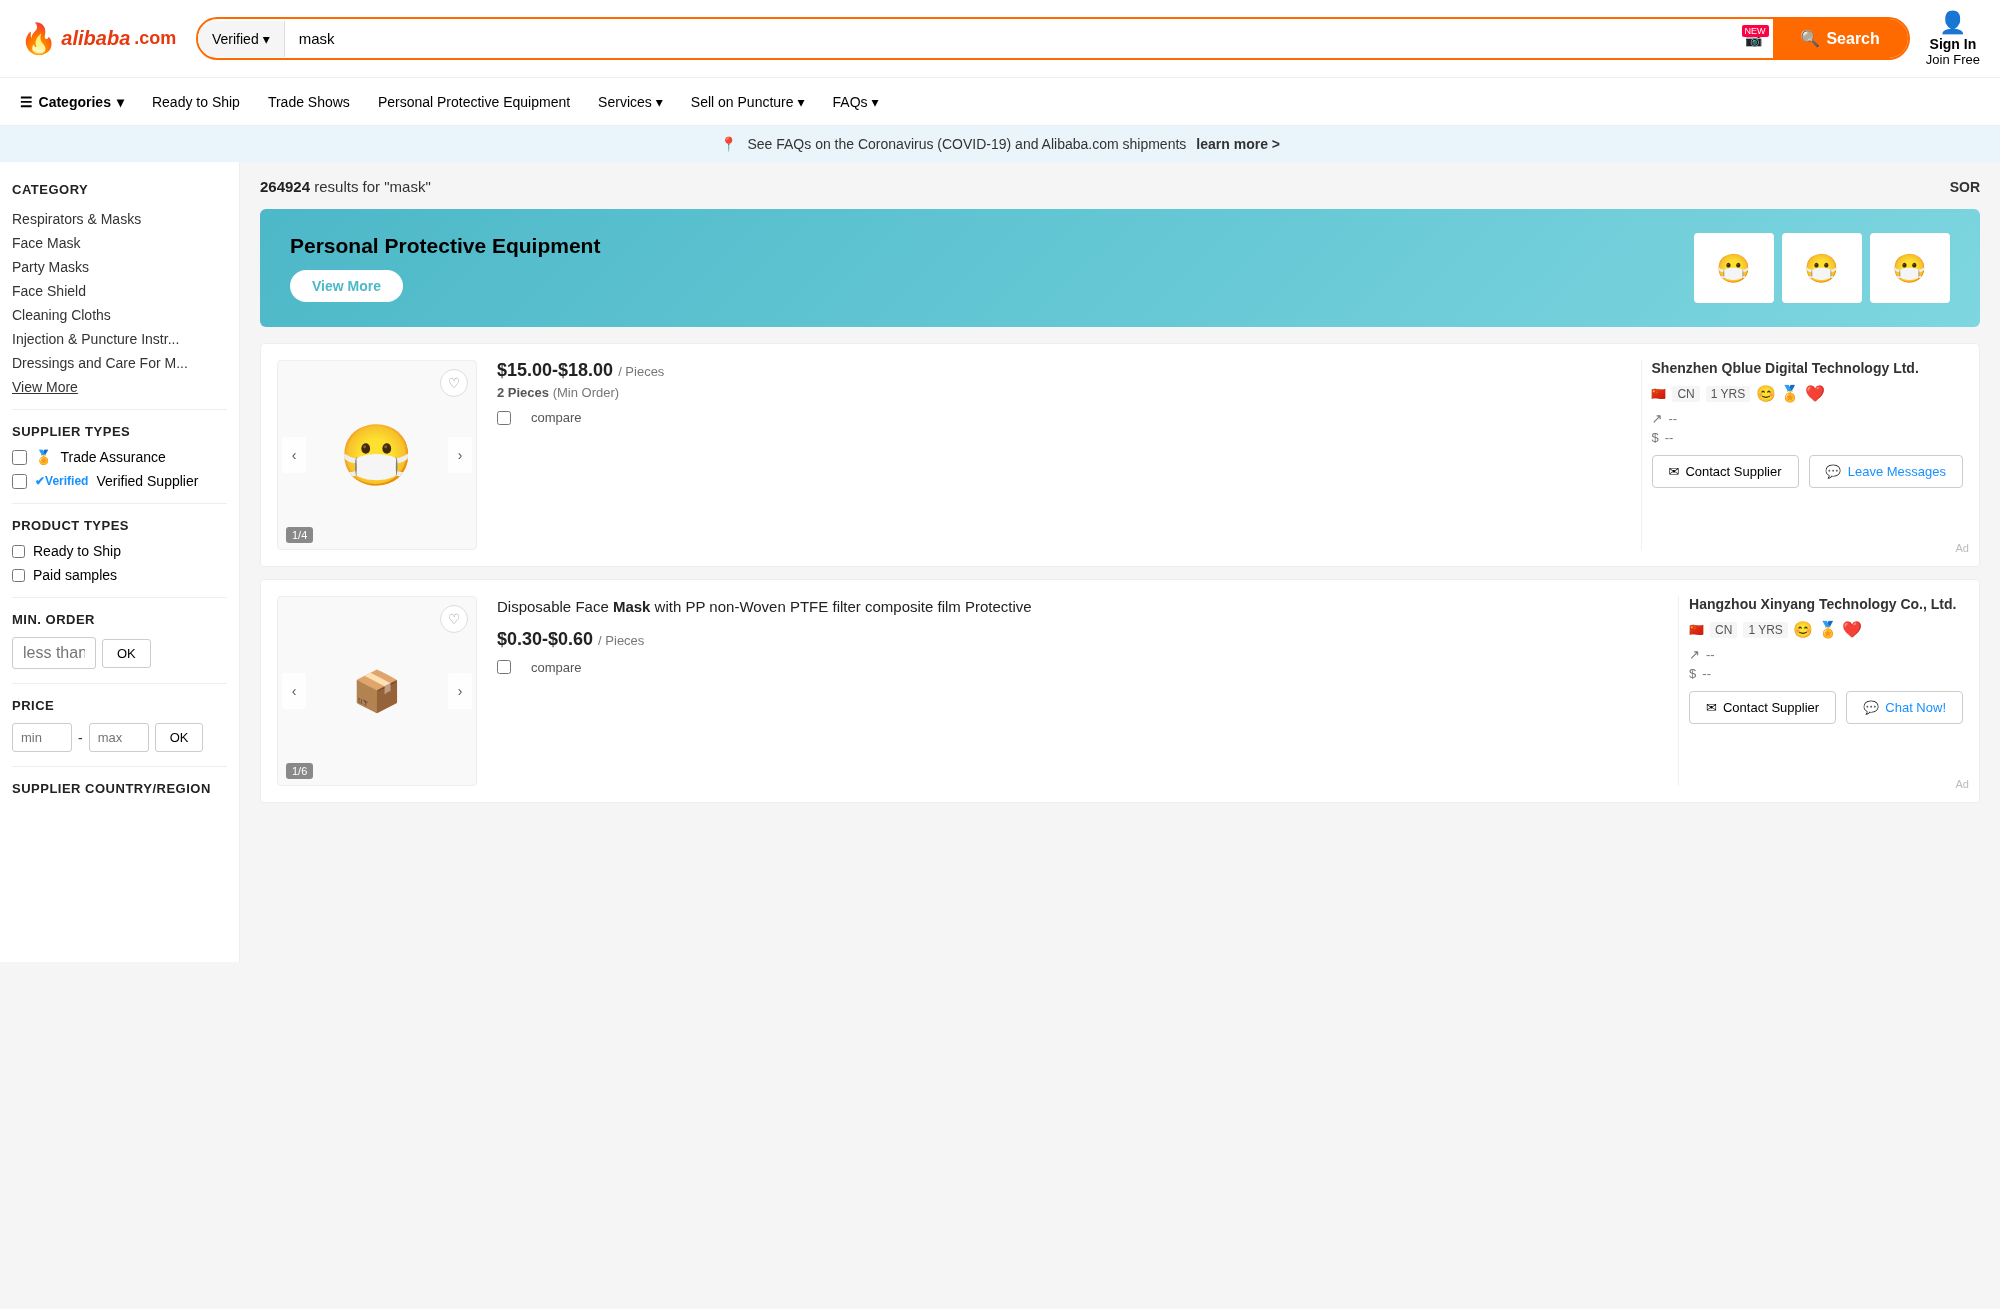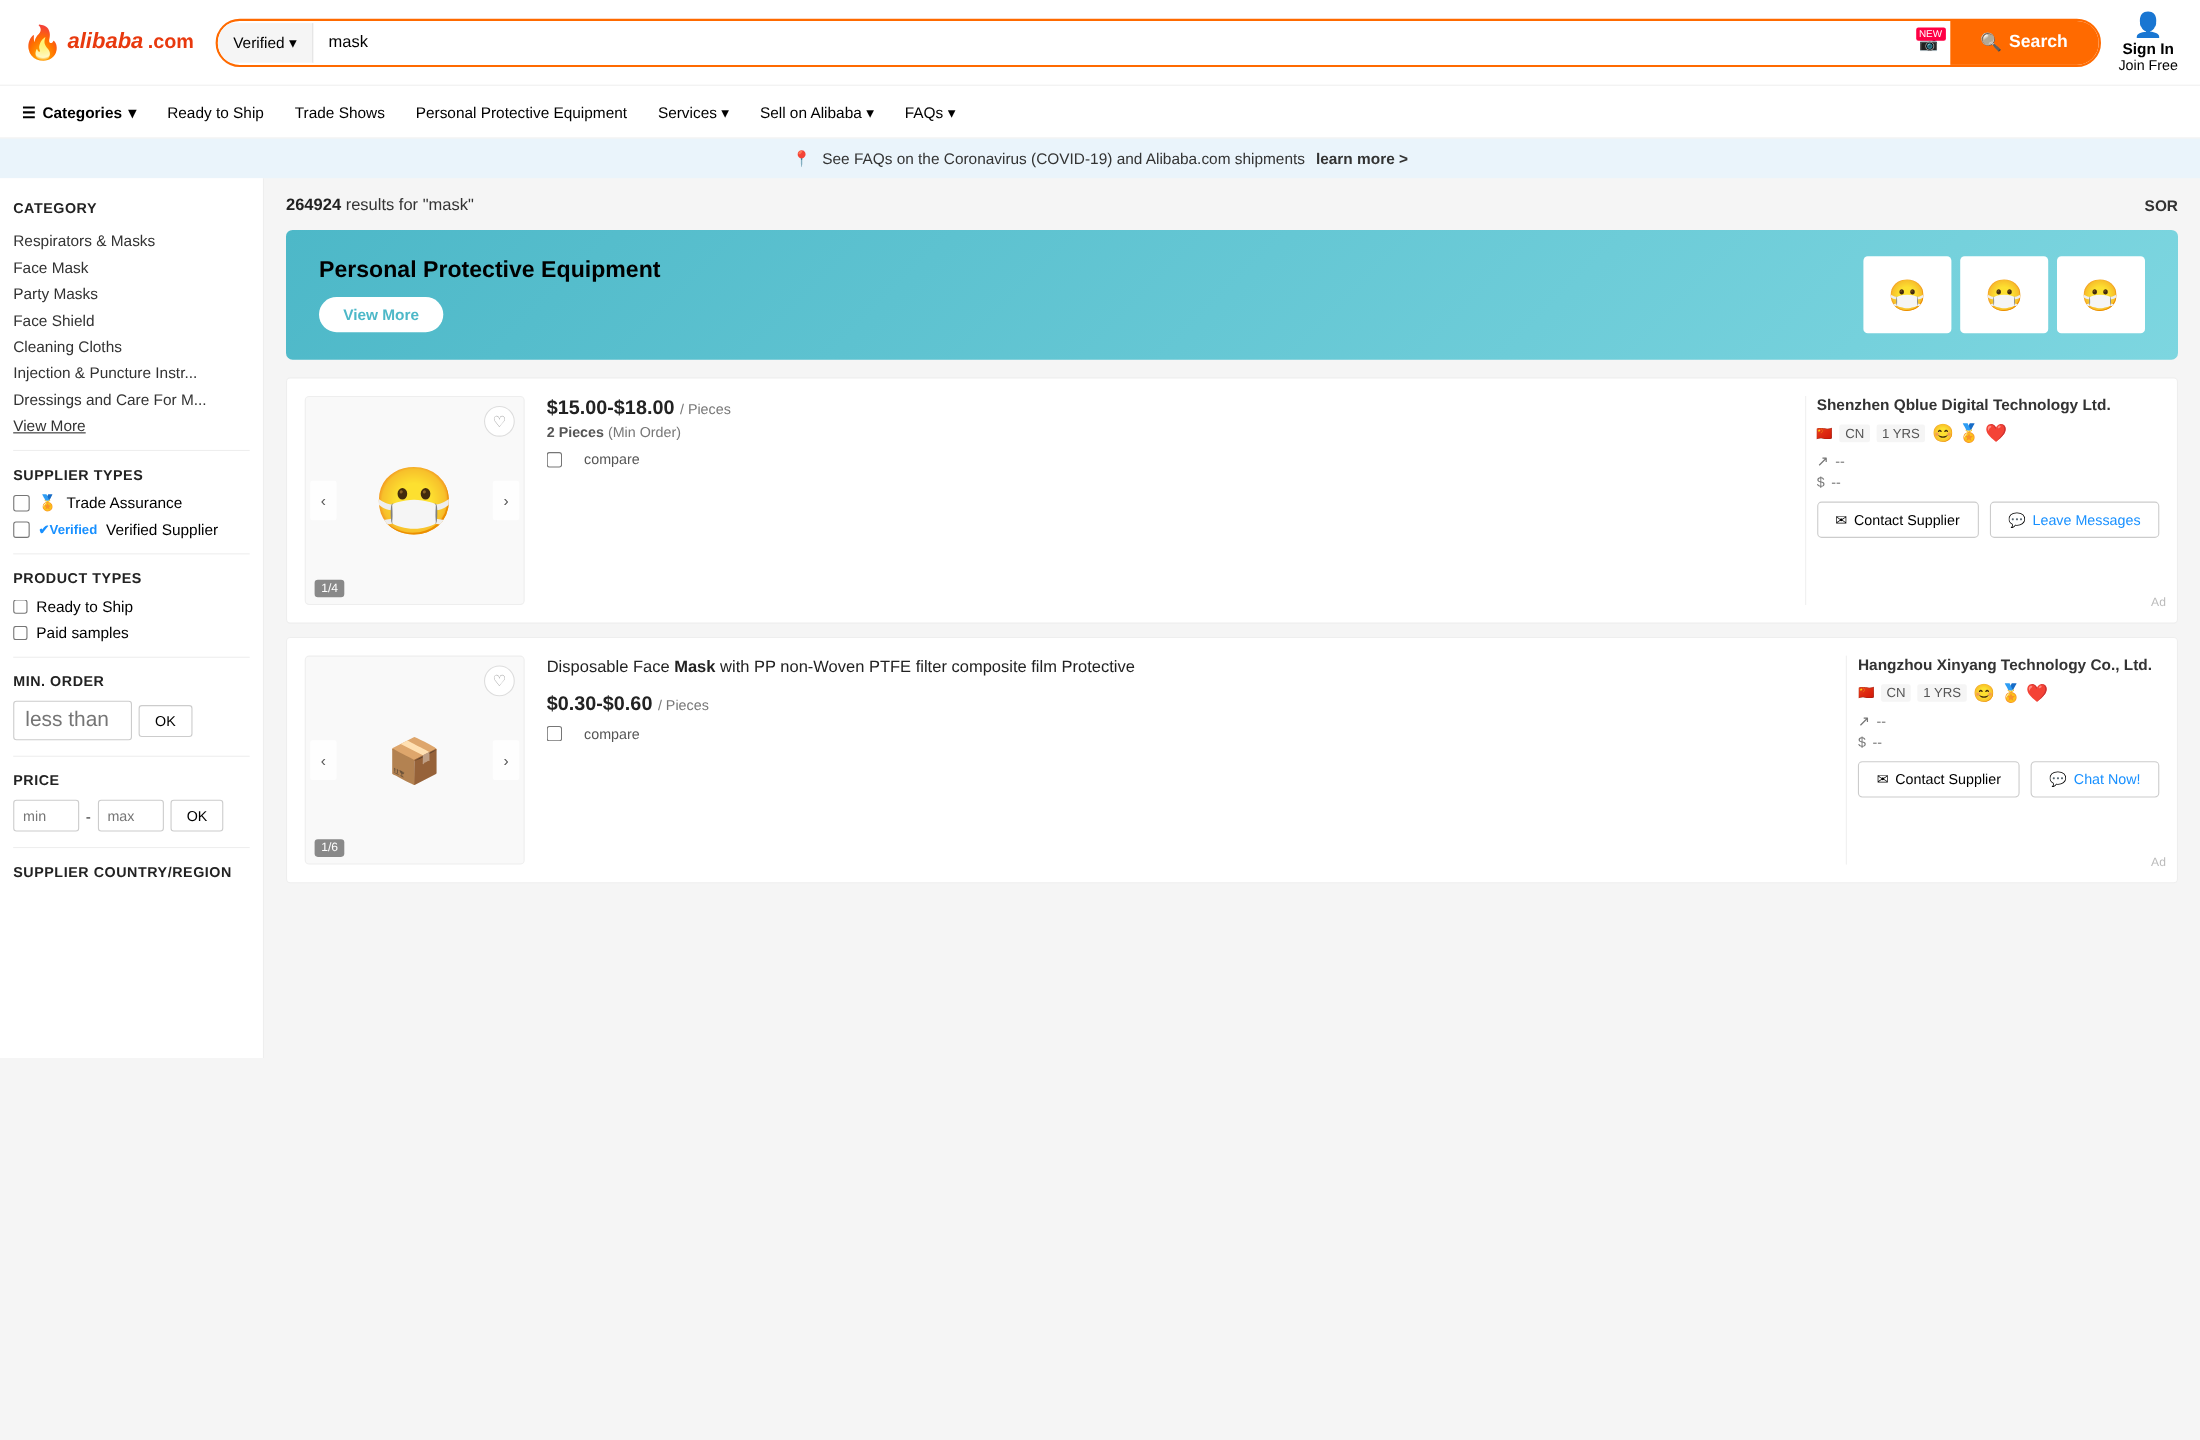--- a/index.html
+++ b/index.html
@@ -32,21 +32,21 @@
     
     .sidebar { width: 240px; min-width: 240px; background: #fff; padding: 20px 12px; border-right: 1px solid #eee; }
     .sidebar-section-title { font-size: 13px; font-weight: bold; letter-spacing: 0.5px; margin-bottom: 10px; color: #222; text-transform: uppercase; }
     .sidebar-link { display: block; font-size: 14px; color: #333; padding: 4px 0; cursor: pointer; }
     .view-more { color: #333; text-decoration: underline; font-size: 14px; cursor: pointer; display: block; margin-top: 4px; }
     .sidebar-divider { border: none; border-top: 1px solid #eee; margin: 14px 0; }
     .supplier-type-item { display: flex; align-items: center; gap: 8px; margin-bottom: 8px; font-size: 14px; }
     .supplier-type-item input[type=checkbox] { width: 15px; height: 15px; }
     .product-type-item { display: flex; align-items: center; gap: 8px; margin-bottom: 8px; font-size: 14px; }
     .min-order-row { display: flex; align-items: center; gap: 6px; margin-top: 6px; }
-    .min-order-input { border: 1px solid #ccc; padding: 6px 10px; border-radius: 3px; width: 108px; font-size: 19px; color: #999; }
+    .min-order-input { border: 1px solid #ccc; padding: 6px 10px; border-radius: 3px; width: 84px; font-size: 16px; color: #999; }
     .ok-btn { border: 1px solid #ccc; background: #fff; padding: 6px 14px; border-radius: 3px; cursor: pointer; font-size: 13px; }
     .price-row { display: flex; align-items: center; gap: 6px; margin-top: 6px; }
     .price-input { border: 1px solid #ccc; padding: 6px 8px; border-radius: 3px; width: 60px; font-size: 13px; }
     .price-separator { font-size: 14px; color: #333; }
 
     
     .content { flex: 1; padding: 16px 20px; }
     .results-header { display: flex; align-items: center; justify-content: space-between; margin-bottom: 14px; }
     .results-count { font-size: 15px; color: #333; }
     .results-count strong { color: #222; }
@@ -133,21 +133,21 @@
     <span>Trade Shows</span>
   </div>
   <div class="nav-item">
     <span>Personal Protective Equipment</span>
   </div>
   <div class="nav-item">
     <span>Services</span>
     <span>▾</span>
   </div>
   <div class="nav-item">
-    <span>Sell on Alibaba</span>
+    <span>Sell on Puncture</span>
     <span>▾</span>
   </div>
   <div class="nav-item">
     <span>FAQs</span>
     <span>▾</span>
   </div>
 </div>
 
 <div class="covid-banner">
   <span>📍</span>

